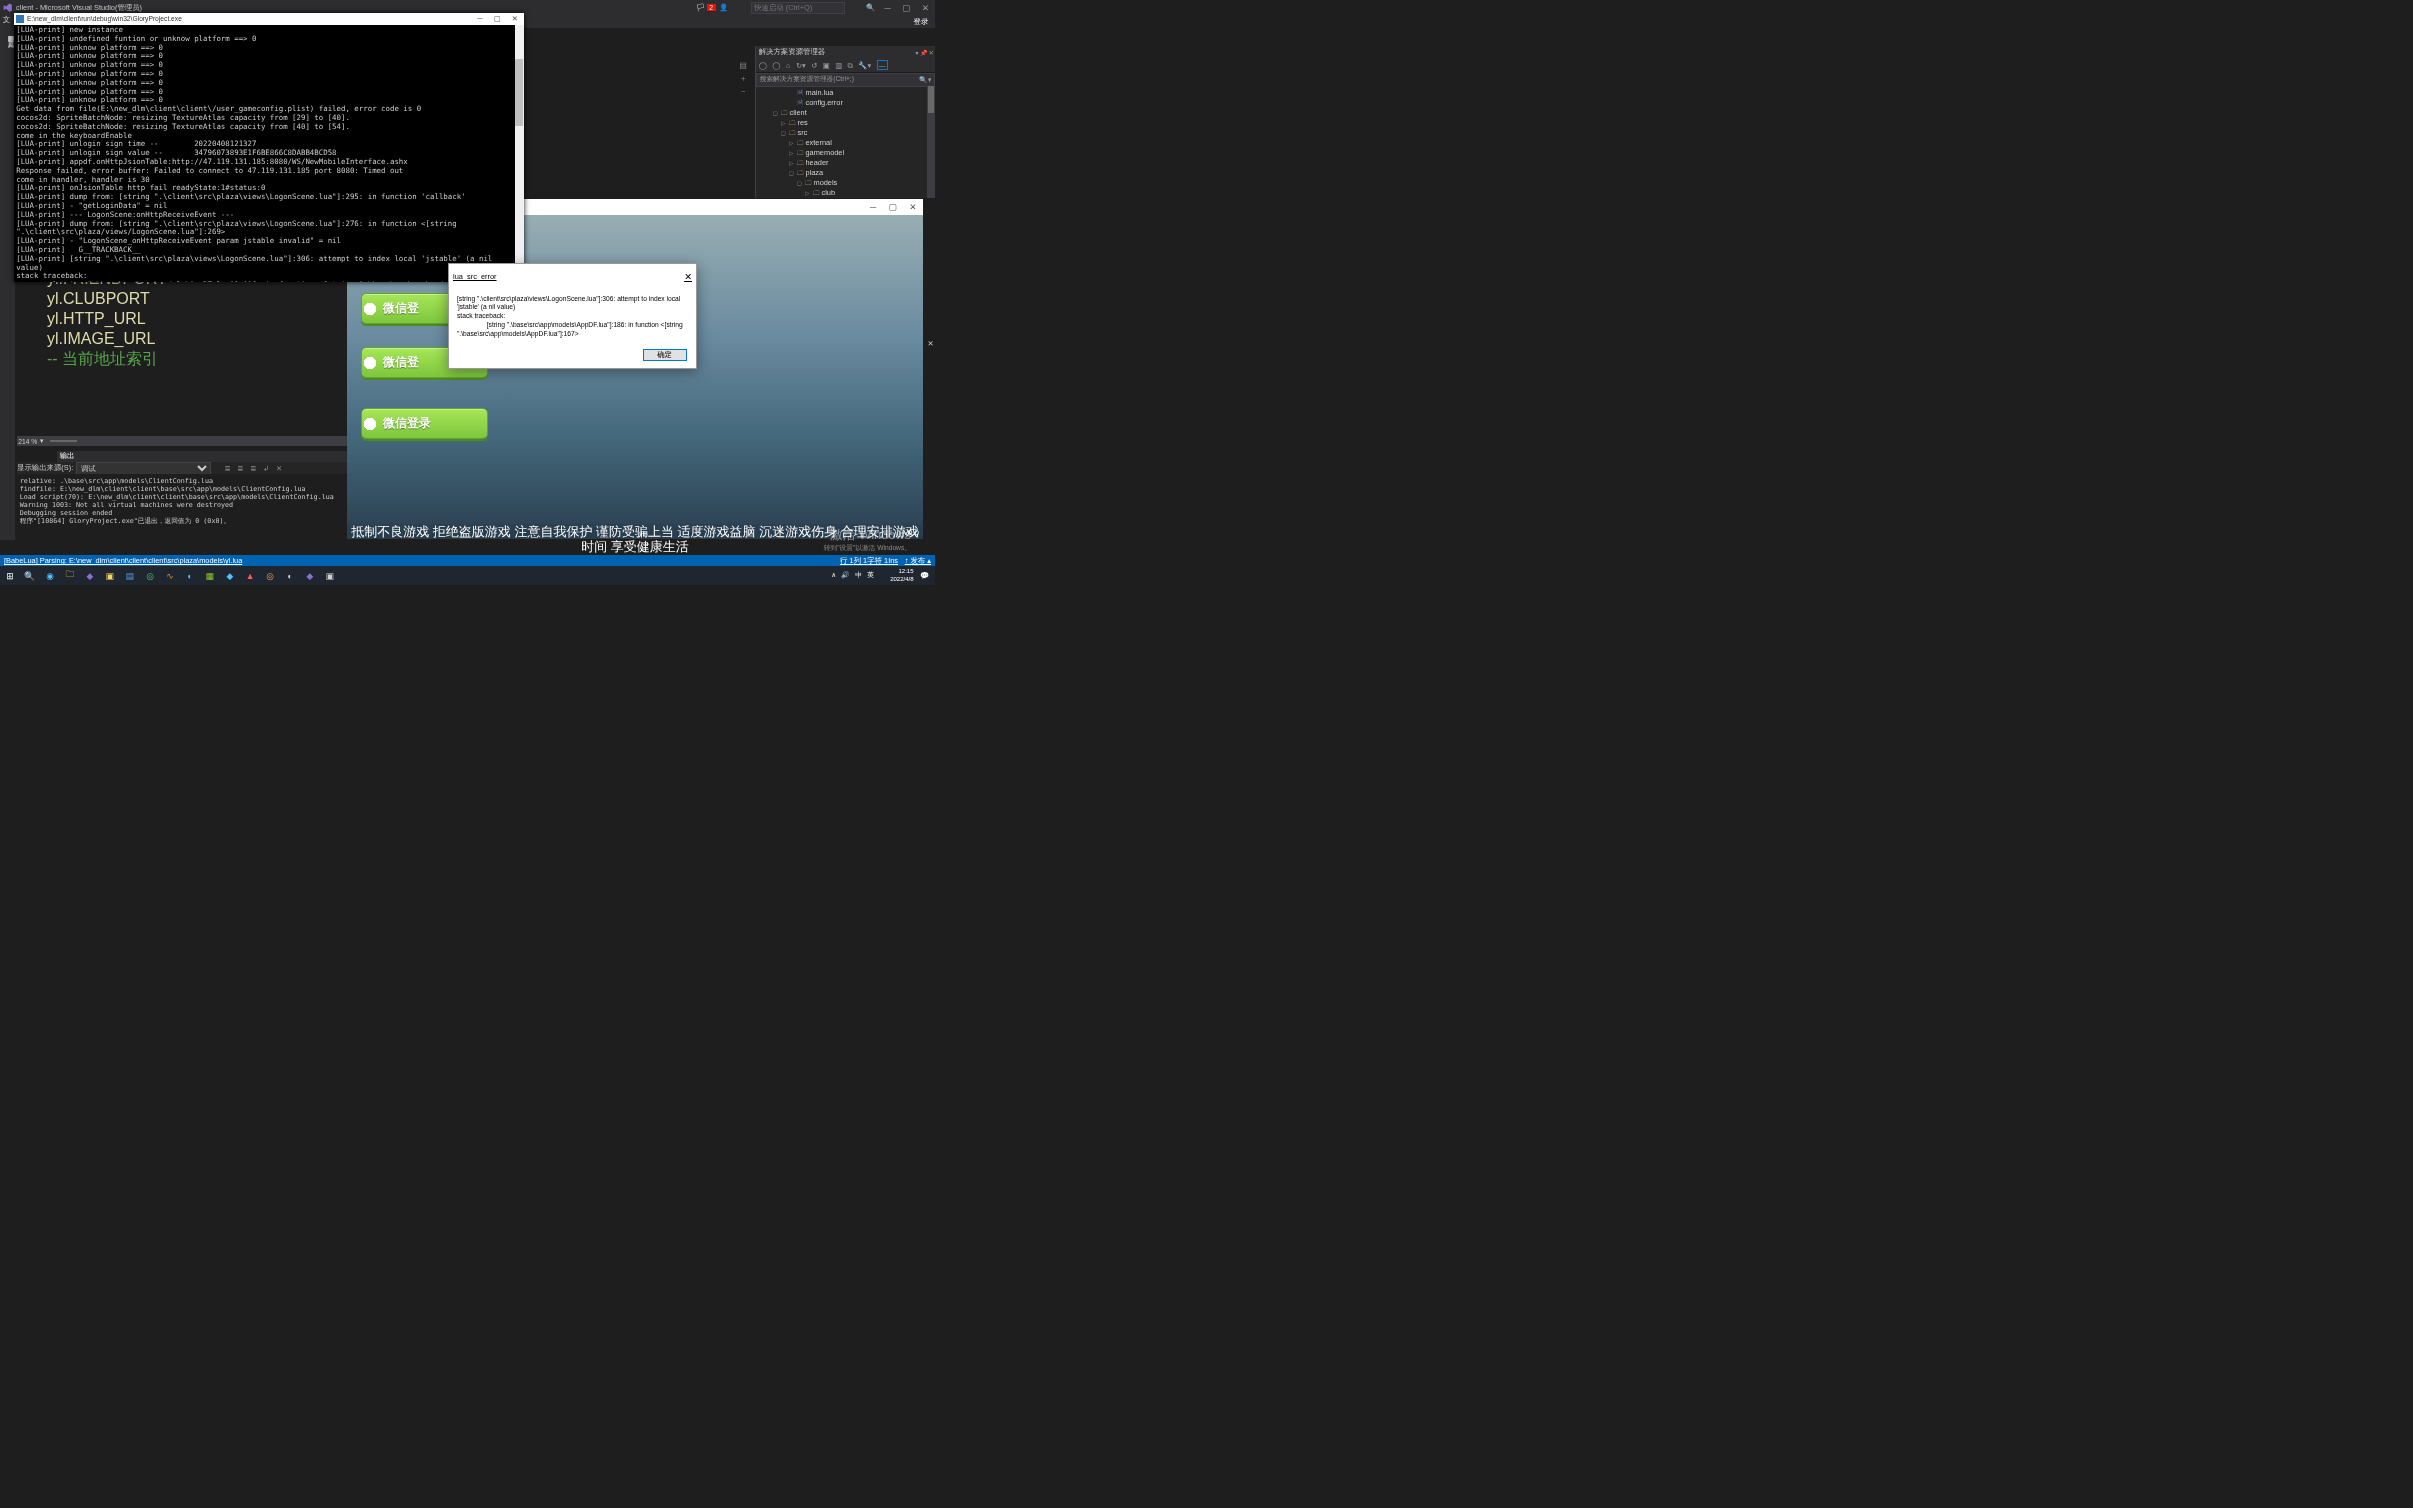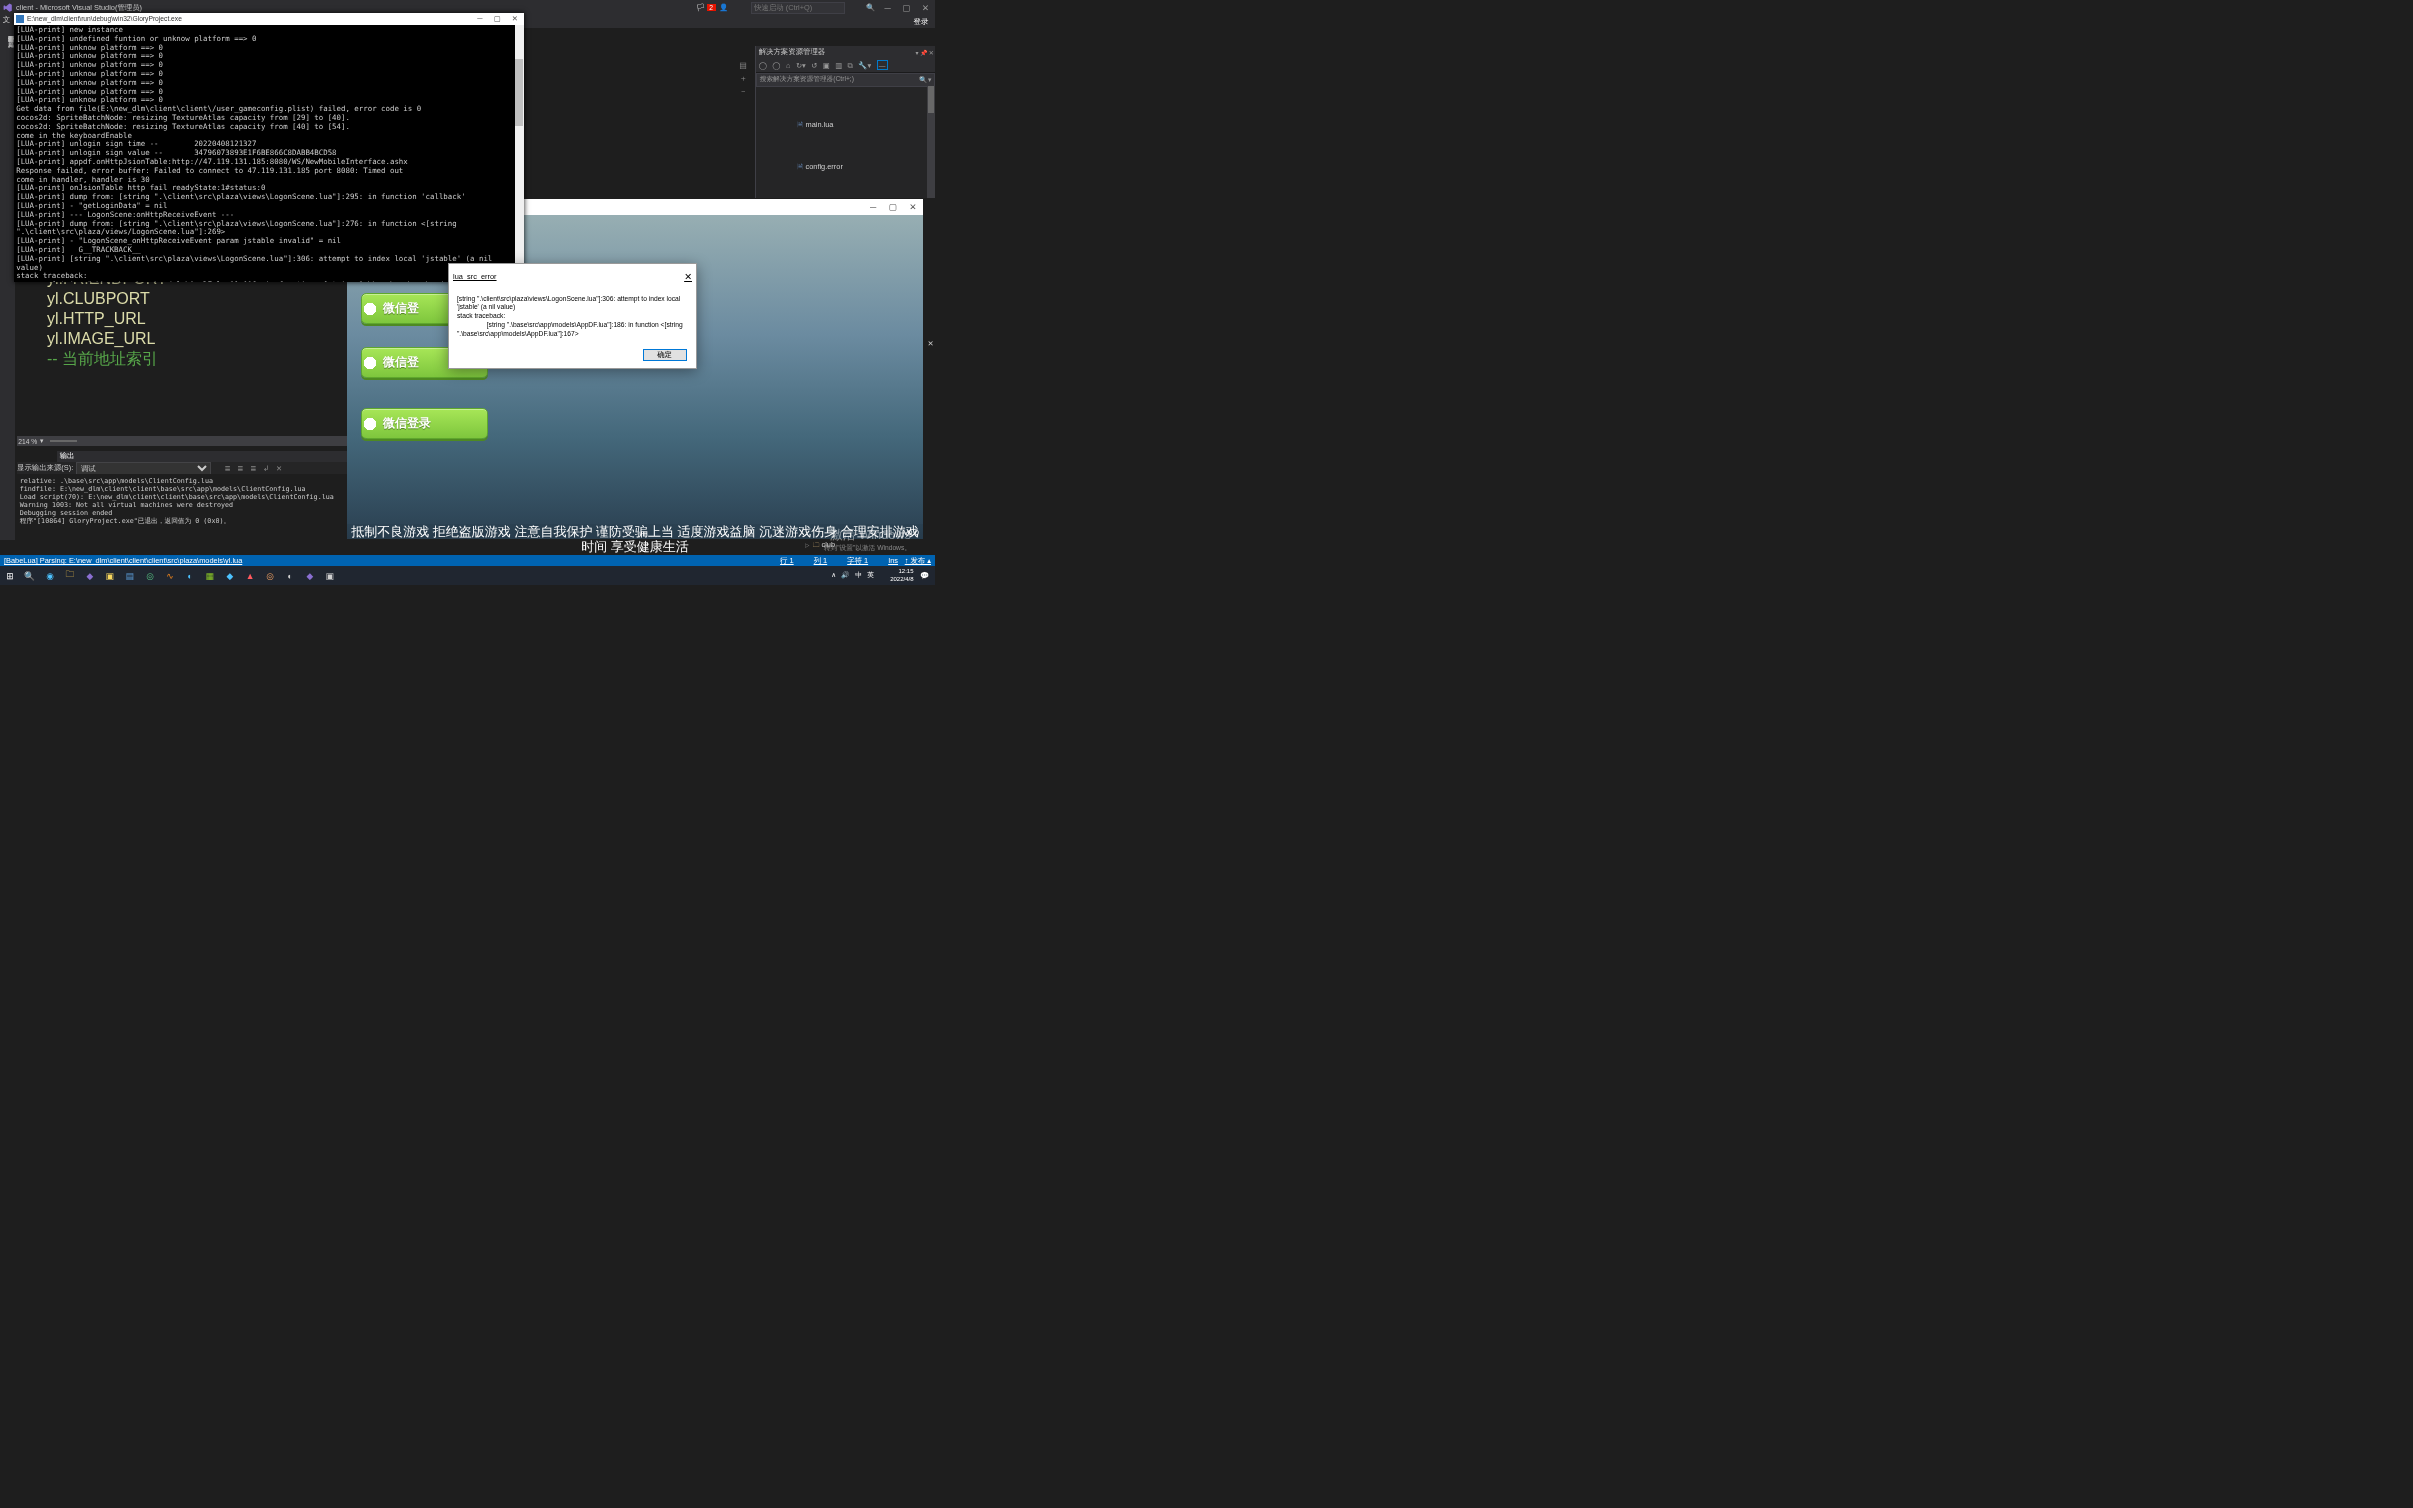--- a/index.html
+++ b/index.html
@@ -19,21 +19,21 @@
 .code-area .comment { color: #57a64a; }
 .zoom-bar { position: absolute; left: 17px; top: 436px; width: 330px; height: 10px; background: #3e3e42; display: flex; align-items: center; color: #ccc; font-size: 6.7px; padding-left: 1.3px; }
 .zoom-slider { width: 27px; height: 2px; background: #686868; margin-left: 6.7px; position: relative; }
 .output-header { position: absolute; left: 17px; top: 451px; width: 330px; height: 10.8px; background: #2d2d30; color: #fff; padding-left: 2.7px; font-size: 7.4px; margin-left: 40px; }
 .output-toolbar { position: absolute; left: 17px; top: 462px; width: 330px; height: 12px; background: #252526; display: flex; align-items: center; font-size: 7.4px; color: #ccc; }
 .output-select { background: #333; border: 0.7px solid #434346; color: #ccc; font-size: 7.4px; width: 135px; margin-left: 2.7px; }
 .out-tool-icons { margin-left: 13.5px; display: flex; gap: 6.7px; color: #888; }
 .output-content { position: absolute; left: 17px; top: 474px; width: 330px; height: 64px; background: #1e1e1e; font-family: Consolas, monospace; font-size: 6.7px; line-height: 8px; color: #ccc; padding: 2.7px; overflow: hidden; white-space: pre; }
 .statusbar { position: absolute; left: 0; bottom: 19px; right: 0; height: 10.8px; background: #0063b1; color: #fff; font-size: 7.4px; display: flex; align-items: center; padding: 0 4px; text-decoration: underline; }
 .status-left { flex: 1; }
-.status-right { display: flex; gap: 20px; margin-right: 6.7px; }
+.status-right { display: flex; margin-right: 6.7px; }
 .publish { margin-left: auto; }
 .taskbar { position: absolute; left: 0; bottom: 0; right: 0; height: 19px; background: #202630; display: flex; align-items: center; }
 .tb-item { width: 20px; height: 19px; display: flex; align-items: center; justify-content: center; color: #fff; font-size: 8.8px; cursor: pointer; }
 .tb-clock { position: absolute; right: 21.5px; color: #fff; font-size: 6px; line-height: 7.4px; text-align: right; }
 .tb-tray { position: absolute; right: 61px; display: flex; gap: 5.4px; color: #fff; font-size: 6.7px; }
 .tb-end { position: absolute; right: 0; width: 20px; height: 19px; display: flex; align-items:center; justify-content:center; color:#fff; font-size:7.4px;}
 
 .console { position: absolute; left: 13.5px; top: 12.8px; width: 510px; height: 269px; background: #000; box-shadow: 0 0 5.4px rgba(0,0,0,.9); }
 .console-titlebar { height: 12px; background: #fff; display: flex; align-items: center; font-size: 6.7px; color: #333; padding-left: 2.7px; }
 .console-titlebar .cicon { width: 8px; height: 8px; background: #37b; margin-right: 2.7px; }
@@ -63,21 +63,21 @@
 .dialog-body { padding: 6.7px 8px; font-size: 6.7px; line-height: 8.8px; font-family: "Segoe UI", sans-serif; }
 .dialog-btn { position: absolute; right: 9.4px; bottom: 6.7px; width: 44px; height: 12px; background: #e1e1e1; border: 0.7px solid #0078d7; font-size: 7.4px; text-align: center; line-height: 10.8px; cursor: pointer; }
 
 .sol-panel { position: absolute; right: 0; top: 46px; width: 180px; height: 152px; background: #252526; border-left: 0.7px solid #3f3f46; }
 .sol-header { height: 12px; background: #2d2d30; color: #ccc; font-size: 7.4px; padding-left: 2.7px; display: flex; align-items: center; }
 .sol-header .hicons { margin-left: auto; display: flex; gap: 1.3px; padding-right: 1.3px; color: #999; font-size: 6px; }
 .sol-toolbar { height: 15px; background: #2d2d30; border-bottom: 0.7px solid #1b1b1c; display: flex; align-items: center; gap: 5.4px; padding: 0 2.7px; color: #999; font-size: 7.4px; }
 .sol-toolbar-outline { border: 0.7px solid #007acc; padding: 0.7px 1.3px; font-size: 6.7px; }
 .sol-search { height: 13.5px; background: #333337; border: 0.7px solid #3f3f46; color: #999; font-size: 6.7px; padding: 0 2.7px; display: flex; align-items: center; }
 .tree { padding: 1.3px 0; font-size: 7.4px; line-height: 10px; }
-.tree-item { display: flex; align-items: center; height: 10px; color: #d0d0d0; cursor: pointer; margin-top: 32px; }
+.tree-item { display: flex; align-items: center; height: 10px; color: #d0d0d0; cursor: pointer; }
 .tree-item .arrow { width: 6.7px; text-align: center; color: #888; font-size: 5.4px; }
 .tree-item .ficon { width: 10.8px; text-align: center; font-size: 6.7px; }
 .folder-icon { color: #dcb67a; }
 .file-icon { color: #719cd6; }
 .scroll-v { position: absolute; right: 0; top: 40px; bottom: 0; width: 8px; background: #3e3e42; }
 .scroll-v .thumb { position: absolute; top: 0; width: 6.7px; left: 0.7px; height: 27px; background: #686868; }
 .editor-tools { position: absolute; right: 185px; top: 61px; width: 10.8px; display: flex; flex-direction: column; gap: 2.7px; color: #888; font-size: 8px; }
 .prop-close { position: absolute; right: 1.3px; top: 339px; color: #ccc; font-size: 7.4px; }
 </style>
 </head>

